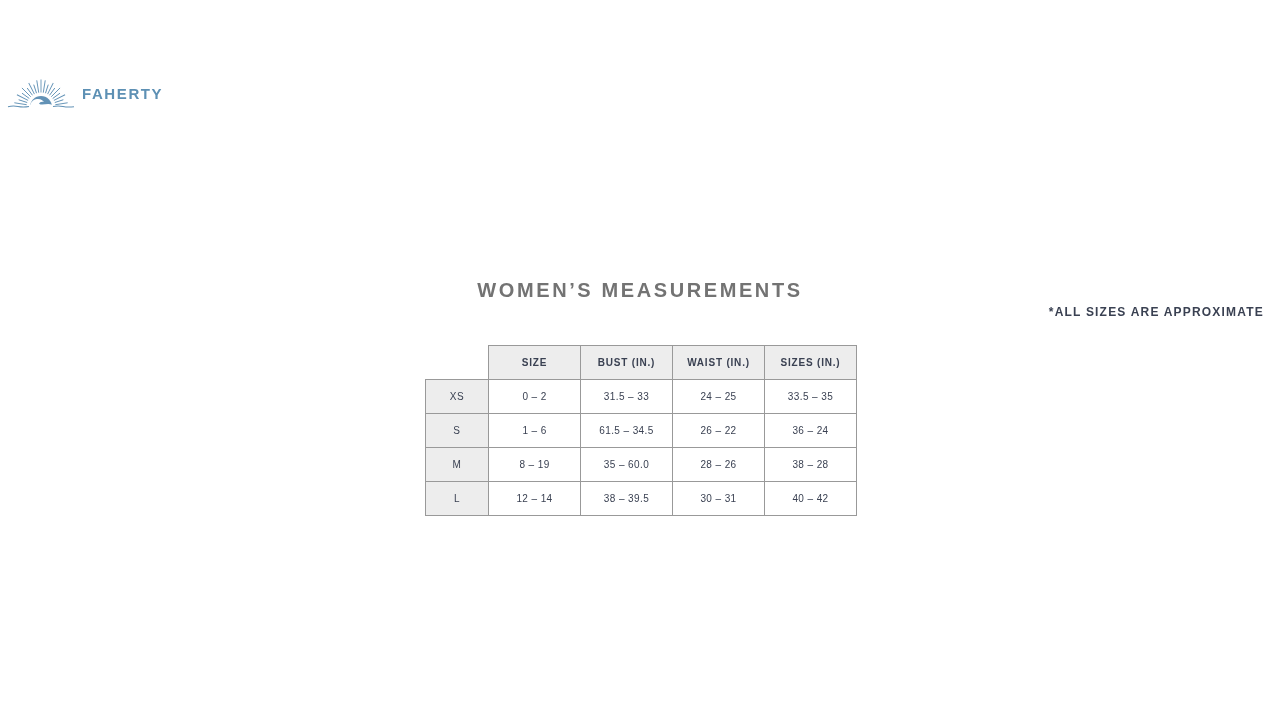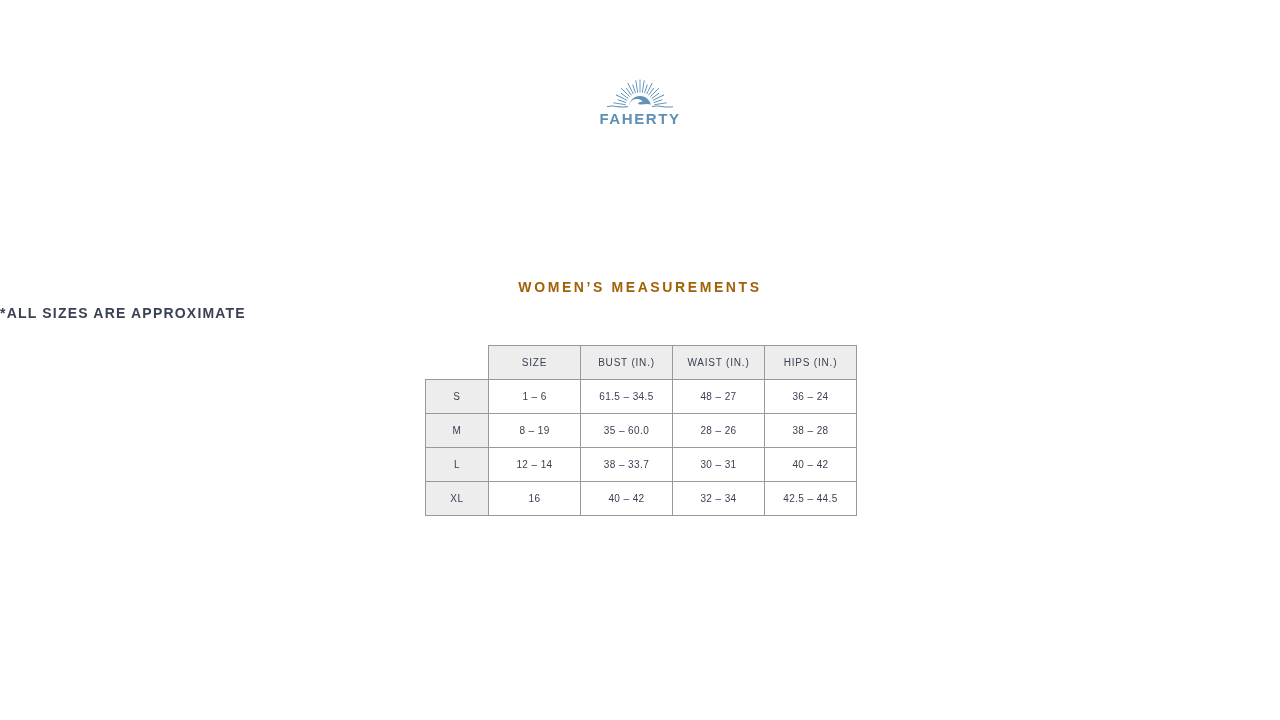--- a/index.html
+++ b/index.html
@@ -4,56 +4,56 @@
 <style>
   * { margin:0; padding:0; box-sizing:border-box; }
   html,body { width:1280px; height:720px; background:#ffffff; overflow:hidden; }
   body { font-family:"Liberation Sans", sans-serif; position:relative; }
 
   .page { position:absolute; inset:0; background:#ffffff; }
 
   
   .logo {
     position:absolute; top:76px; left:0; right:0;
-    display:flex; flex-direction:column; align-items:center;
+    display:flex; align-items:center;
   }
   .logo svg { display:block; }
   .brand {
     margin-top:1px;
     font-size:15px; font-weight:600; letter-spacing:1.6px;
     color:#5d90b4;
   }
 
   
   .title {
     position:absolute; top:279px; left:0; right:0;
     text-align:center;
-    font-size:14px; font-weight:600; letter-spacing:2.6px;
-    color:#a16207;
+    font-size:20px; font-weight:600; letter-spacing:2.6px;
+    color:#737373;
   }
   .subtitle {
     position:absolute; top:305px; left:0; right:16px;
-    text-align:left;
-    font-size:14px; font-weight:600; letter-spacing:1.2px;
+    text-align:right;
+    font-size:12px; font-weight:600; letter-spacing:1.2px;
     color:#3a4152;
   }
 
   
   table.size-table {
     position:absolute; top:345px; left:425px;
     width:431px; table-layout:fixed;
     border-collapse:collapse;
     font-size:10px; color:#3a4152;
   }
   .size-table th, .size-table td {
     height:34px; text-align:center; vertical-align:middle;
     border:1px solid #999999;
   }
   .size-table thead th {
-    background:#ededed; font-weight:400; letter-spacing:0.8px;text-align:center;
+    background:#ededed; font-weight:700; letter-spacing:0.8px;text-align:center;
   }
   .size-table thead th.corner {
     border:none; background:transparent;
   }
   .size-table tbody th {
     background:#ededed; font-weight:500; letter-spacing:0.6px;
   }
   .size-table tbody td {
     background:#ffffff; font-weight:400; letter-spacing:0.4px;
   }
@@ -111,48 +111,48 @@
       <col style="width:92px">
       <col style="width:92px">
       <col style="width:92px">
     </colgroup>
     <thead>
       <tr>
         <th class="corner"></th>
         <th>SIZE</th>
         <th>BUST (IN.)</th>
         <th>WAIST (IN.)</th>
-        <th>HIPS (IN.)</th>
+        <th>SIZES (IN.)</th>
       </tr>
     </thead>
     <tbody>
       <tr>
+        <th>XS</th>
+        <td>0 – 2</td>
+        <td>31.5 – 33</td>
+        <td>24 – 25</td>
+        <td>33.5 – 35</td>
+      </tr>
+      <tr>
         <th>S</th>
         <td>1 – 6</td>
         <td>61.5 – 34.5</td>
-        <td>48 – 27</td>
+        <td>26 – 22</td>
         <td>36 – 24</td>
       </tr>
       <tr>
         <th>M</th>
         <td>8 – 19</td>
         <td>35 – 60.0</td>
         <td>28 – 26</td>
         <td>38 – 28</td>
       </tr>
       <tr>
         <th>L</th>
         <td>12 – 14</td>
-        <td>38 – 33.7</td>
+        <td>38 – 39.5</td>
         <td>30 – 31</td>
         <td>40 – 42</td>
-      </tr>
-      <tr>
-        <th>XL</th>
-        <td>16</td>
-        <td>40 – 42</td>
-        <td>32 – 34</td>
-        <td>42.5 – 44.5</td>
       </tr>
     </tbody>
   </table>
 
 </div>
 
 </body></html>

